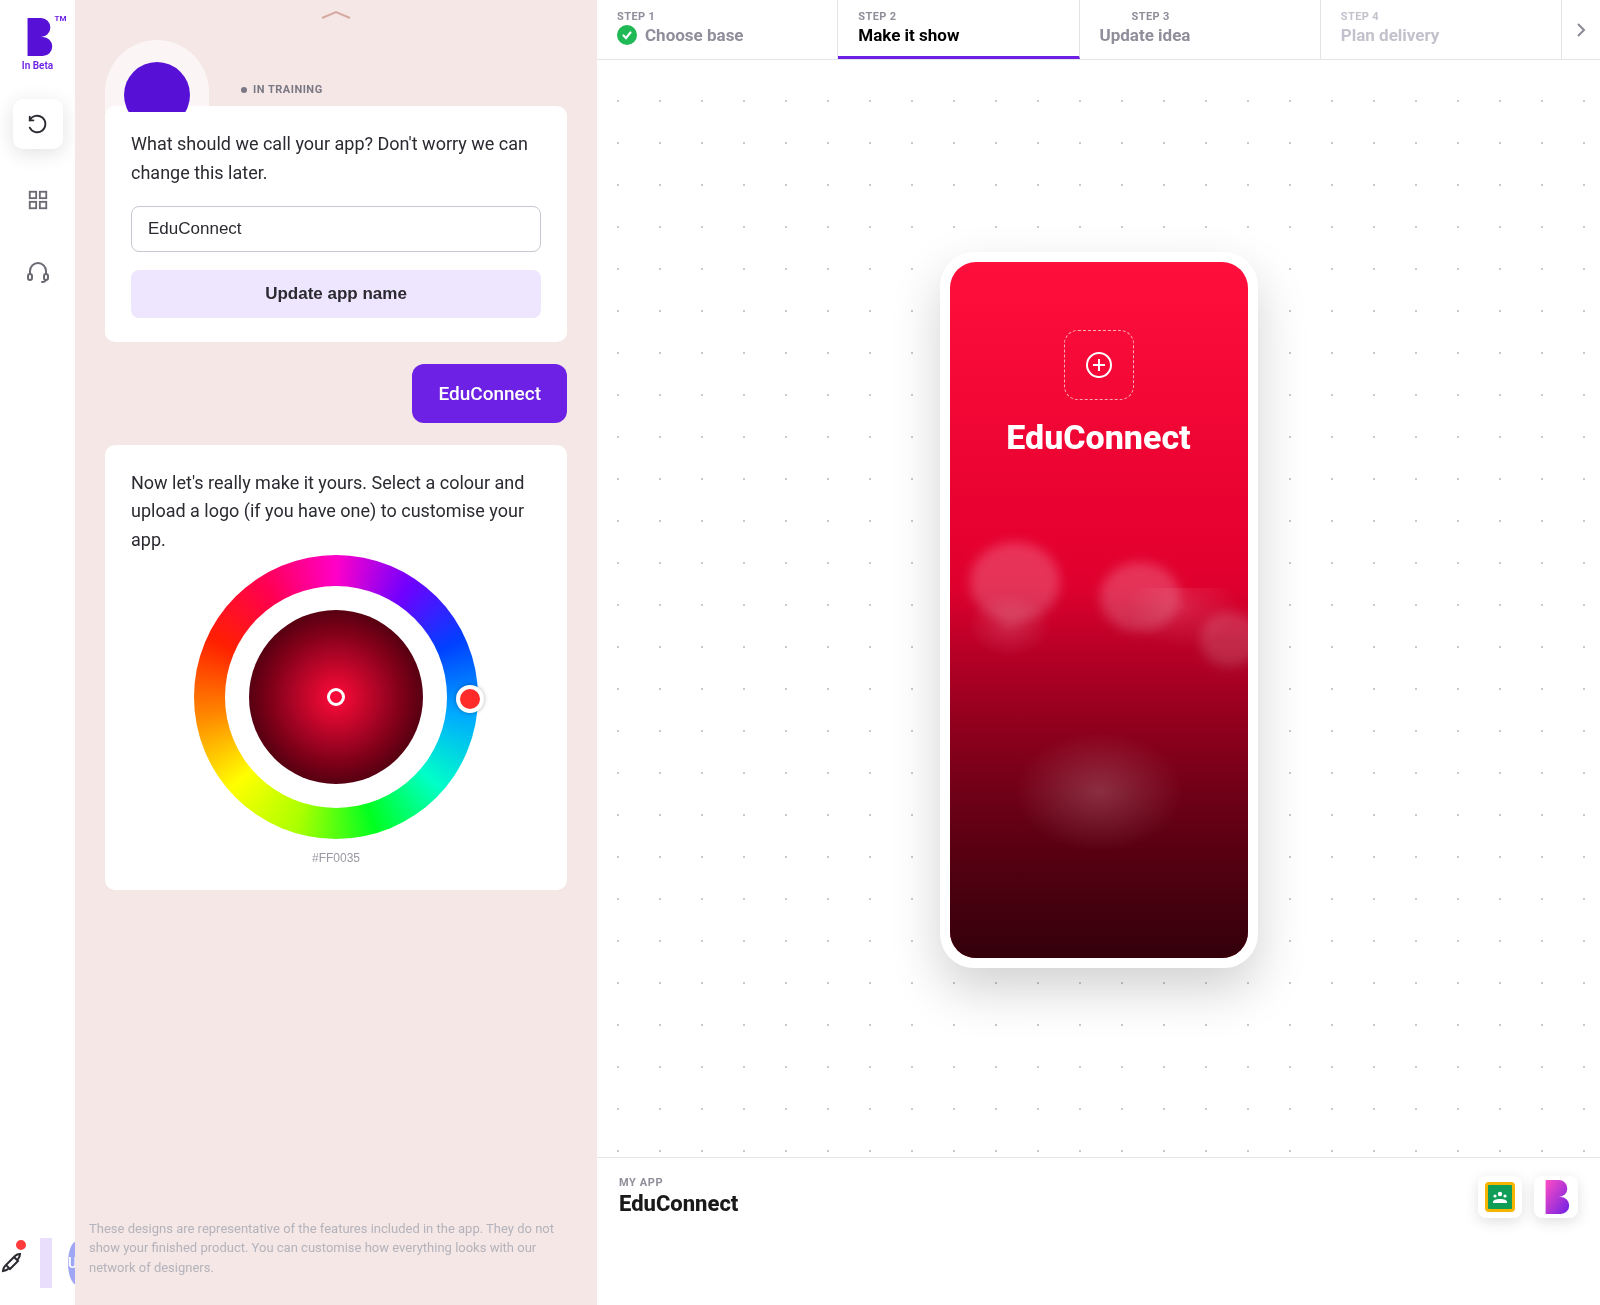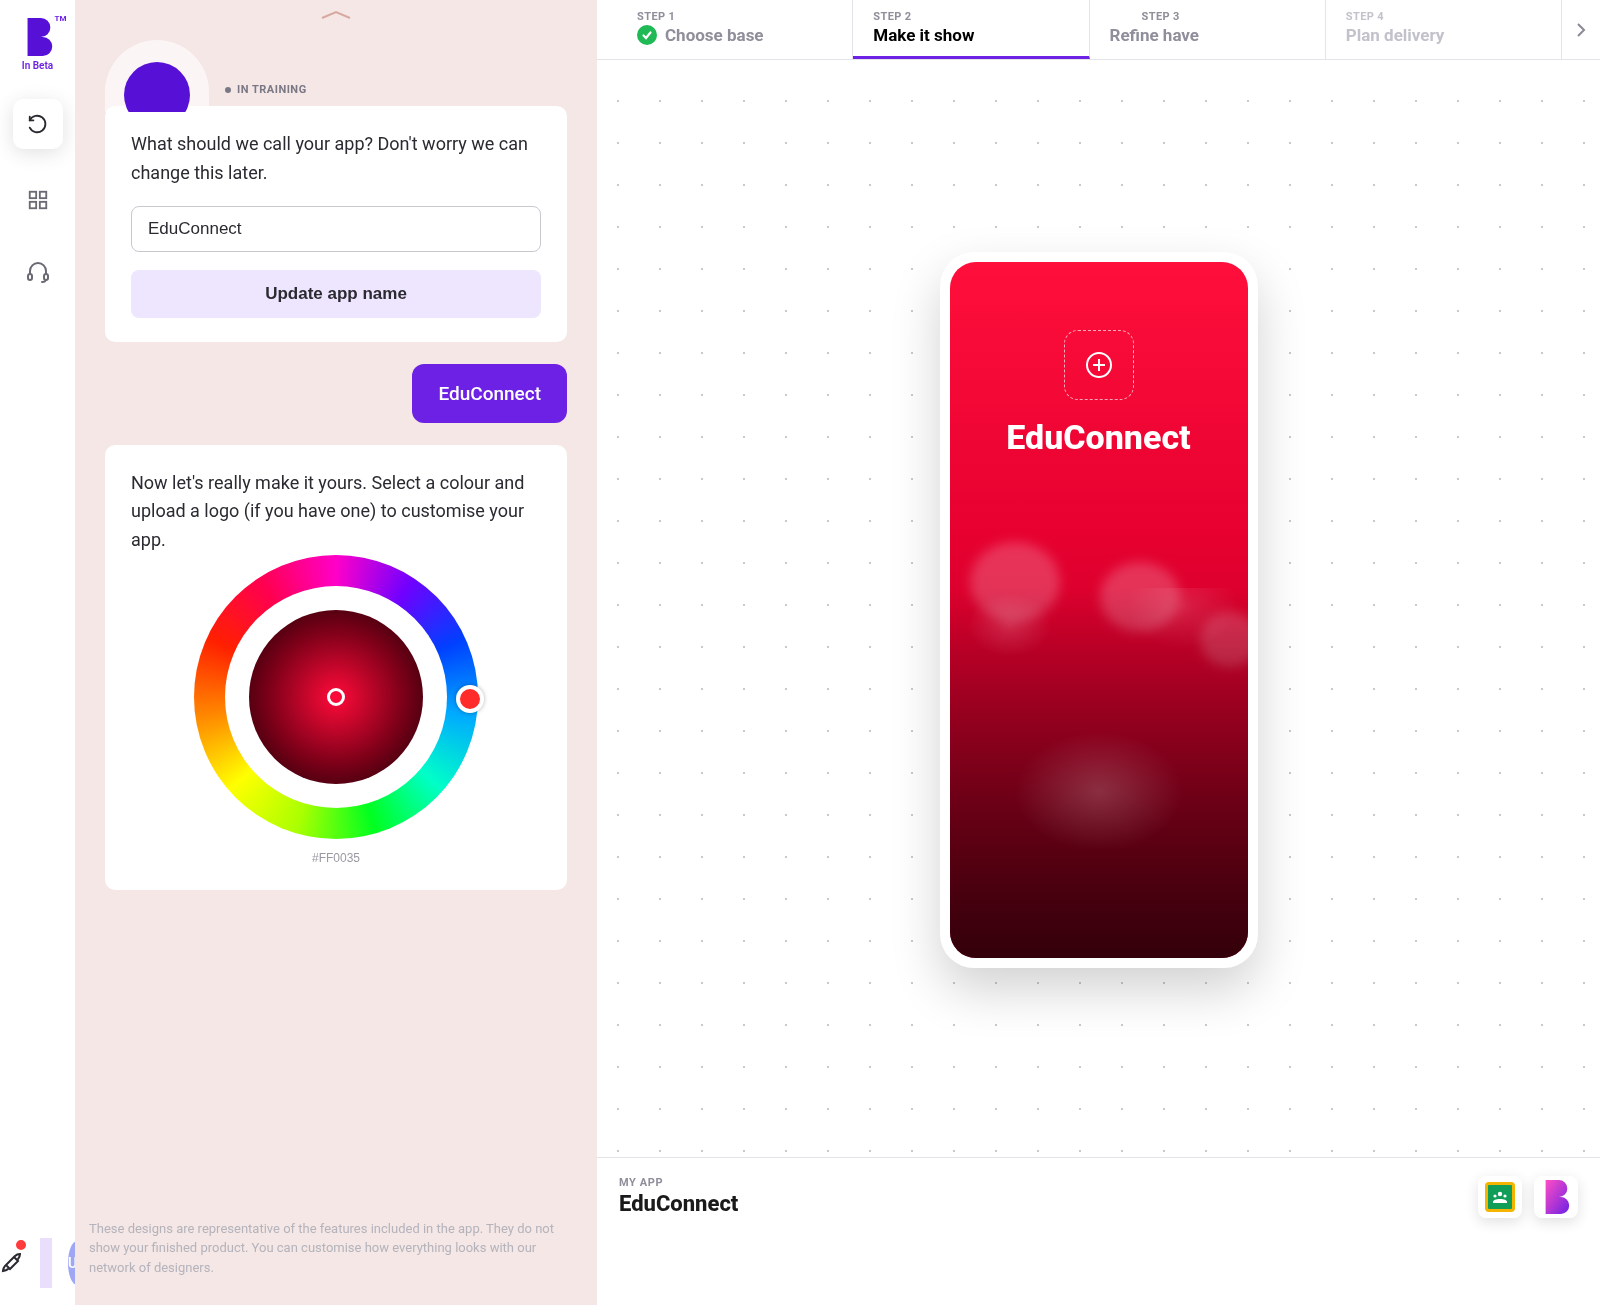--- a/index.html
+++ b/index.html
@@ -31,21 +31,21 @@
   .rocket-wrap{position:relative;}
   .rocket-dot{position:absolute;top:-4px;right:-4px;width:14px;height:14px;background:#FF3B3B;border-radius:50%;border:2px solid #fff;}
   .glow-dot{width:38px;height:38px;border-radius:50%;background:var(--purple);box-shadow:0 0 0 6px rgba(109,33,228,0.15);}
   .user-dot{width:44px;height:44px;border-radius:50%;background:#9FA7F5;display:flex;align-items:center;justify-content:center;color:#fff;font-size:14px;font-weight:600;}
 
   
   .chat-panel{position:absolute;left:75px;top:0;width:522px;height:100%;background:var(--bg-chat);display:flex;flex-direction:column;}
   .chat-collapse{height:30px;display:flex;align-items:center;justify-content:center;}
   .chat-collapse svg{color:#D8A9A0;}
   .chat-scroll{flex:1;overflow:hidden;padding:10px 30px 0 30px;}
-  .bot-header{display:flex;align-items:flex-end;gap:16px;margin-bottom:-6px;}
+  .bot-header{display:flex;align-items:flex-end;gap:32px;margin-bottom:-6px;}
   .bot-avatar-clip{width:104px;height:72px;overflow:hidden;border-radius:52px 52px 0 0;background:rgba(255,255,255,0.6);display:flex;align-items:flex-end;justify-content:center;position:relative;}
   .bot-avatar-ball{width:66px;height:66px;background:#5711D6;border-radius:50%;position:absolute;bottom:-16px;}
   .badge{font-size:11px;font-weight:700;letter-spacing:0.5px;color:#7A7884;display:inline-flex;align-items:center;gap:6px;padding: 0 0 16px 0;}
   .badge-dot{width:6px;height:6px;border-radius:50%;background:#7A7884;}
   .card{background:#fff;border-radius:10px;padding:24px 26px;margin-bottom:22px;}
   .card-text{font-size:18px;line-height:1.6;color:#2B2A31;}
   .app-input{width:100%;margin-top:18px;padding:12px 16px;font-size:17px;border:1px solid #C9C8D0;border-radius:8px;outline:none;color:#2B2A31;}
   .update-btn{width:100%;margin-top:18px;padding:14px;background:var(--purple-light);color:#2B2A31;font-size:17px;font-weight:600;border:none;border-radius:8px;cursor:pointer;}
   .user-msg-row{display:flex;justify-content:flex-end;margin-bottom:22px;}
   .user-msg{background:var(--purple);color:#fff;padding:18px 26px;border-radius:12px;font-size:19px;font-weight:500;}
@@ -57,21 +57,21 @@
   .color-wheel{width:284px;height:284px;border-radius:50%;background:conic-gradient(#ff00c8,#7000ff,#0040ff,#00aaff,#00ffc8,#00ff20,#aaff00,#ffff00,#ff8800,#ff2000,#ff0050,#ff00c8);position:relative;display:flex;align-items:center;justify-content:center;}
   .wheel-inner-white{width:222px;height:222px;border-radius:50%;background:#fff;display:flex;align-items:center;justify-content:center;}
   .wheel-inner-dark{width:174px;height:174px;border-radius:50%;background:radial-gradient(circle,#ff0b3a 0%,#7b0018 55%,#120004 100%);display:flex;align-items:center;justify-content:center;position:relative;}
   .wheel-small-marker{width:18px;height:18px;border-radius:50%;border:3px solid #fff;}
   .wheel-ring-marker{position:absolute;width:28px;height:28px;border-radius:50%;border:4px solid #fff;background:#FF2A2A;top:130px;left:262px;box-shadow:0 0 4px rgba(0,0,0,0.3);}
   .hex-input{margin:11px auto 0;width:120px;text-align:center;font-size:12px;color:#9A99A3;border:none;background:transparent;outline:none;display:block;}
   .disclaimer{font-size:13px;line-height:1.5;color:#B4B3BC;padding:0 30px 28px 14px;}
 
   
   .main{position:absolute;left:597px;top:0;right:0;bottom:0;}
-  .steps{display:flex;border-bottom:1px solid var(--border);height:60px;padding-left:20px;}
+  .steps{display:flex;border-bottom:1px solid var(--border);height:60px;}
   .step{flex:1;padding:10px 20px 0 20px;border-right:1px solid var(--border);min-width:0;}
   .step:last-of-type{border-right:none;}
   .step-num{font-size:11px;font-weight:700;letter-spacing:0.4px;}
   .step-title{font-size:17px;font-weight:700;margin-top:2px;display:flex;align-items:center;gap:8px;}
   .step-done .step-num{color:var(--muted);}
   .step-done .step-title{color:var(--muted);}
   .step-active{border-bottom:3px solid var(--purple);}
   .step-active .step-num{color:var(--muted);}
   .step-active .step-title{color:#000;}
   .step-upcoming .step-num{color:var(--muted);margin-left:32px;}
@@ -227,21 +227,21 @@
     </div>
     <div class="step step-active">
       <div class="step-num">STEP 2</div>
       <div class="step-title">
           <span>Make it show</span>
         </div>
     </div>
     <div class="step step-upcoming">
       <div class="step-num">STEP 3</div>
       <div class="step-title">
-          <span>Refine have</span>
+          <span>Update idea</span>
         </div>
     </div>
     <div class="step step-disabled">
       <div class="step-num">STEP 4</div>
       <div class="step-title">
           <span>Plan delivery</span>
         </div>
     </div>
     <div class="step-arrow">
       <svg width="16" height="16" viewBox="0 0 16 16" fill="none" stroke="currentColor" stroke-width="2">

